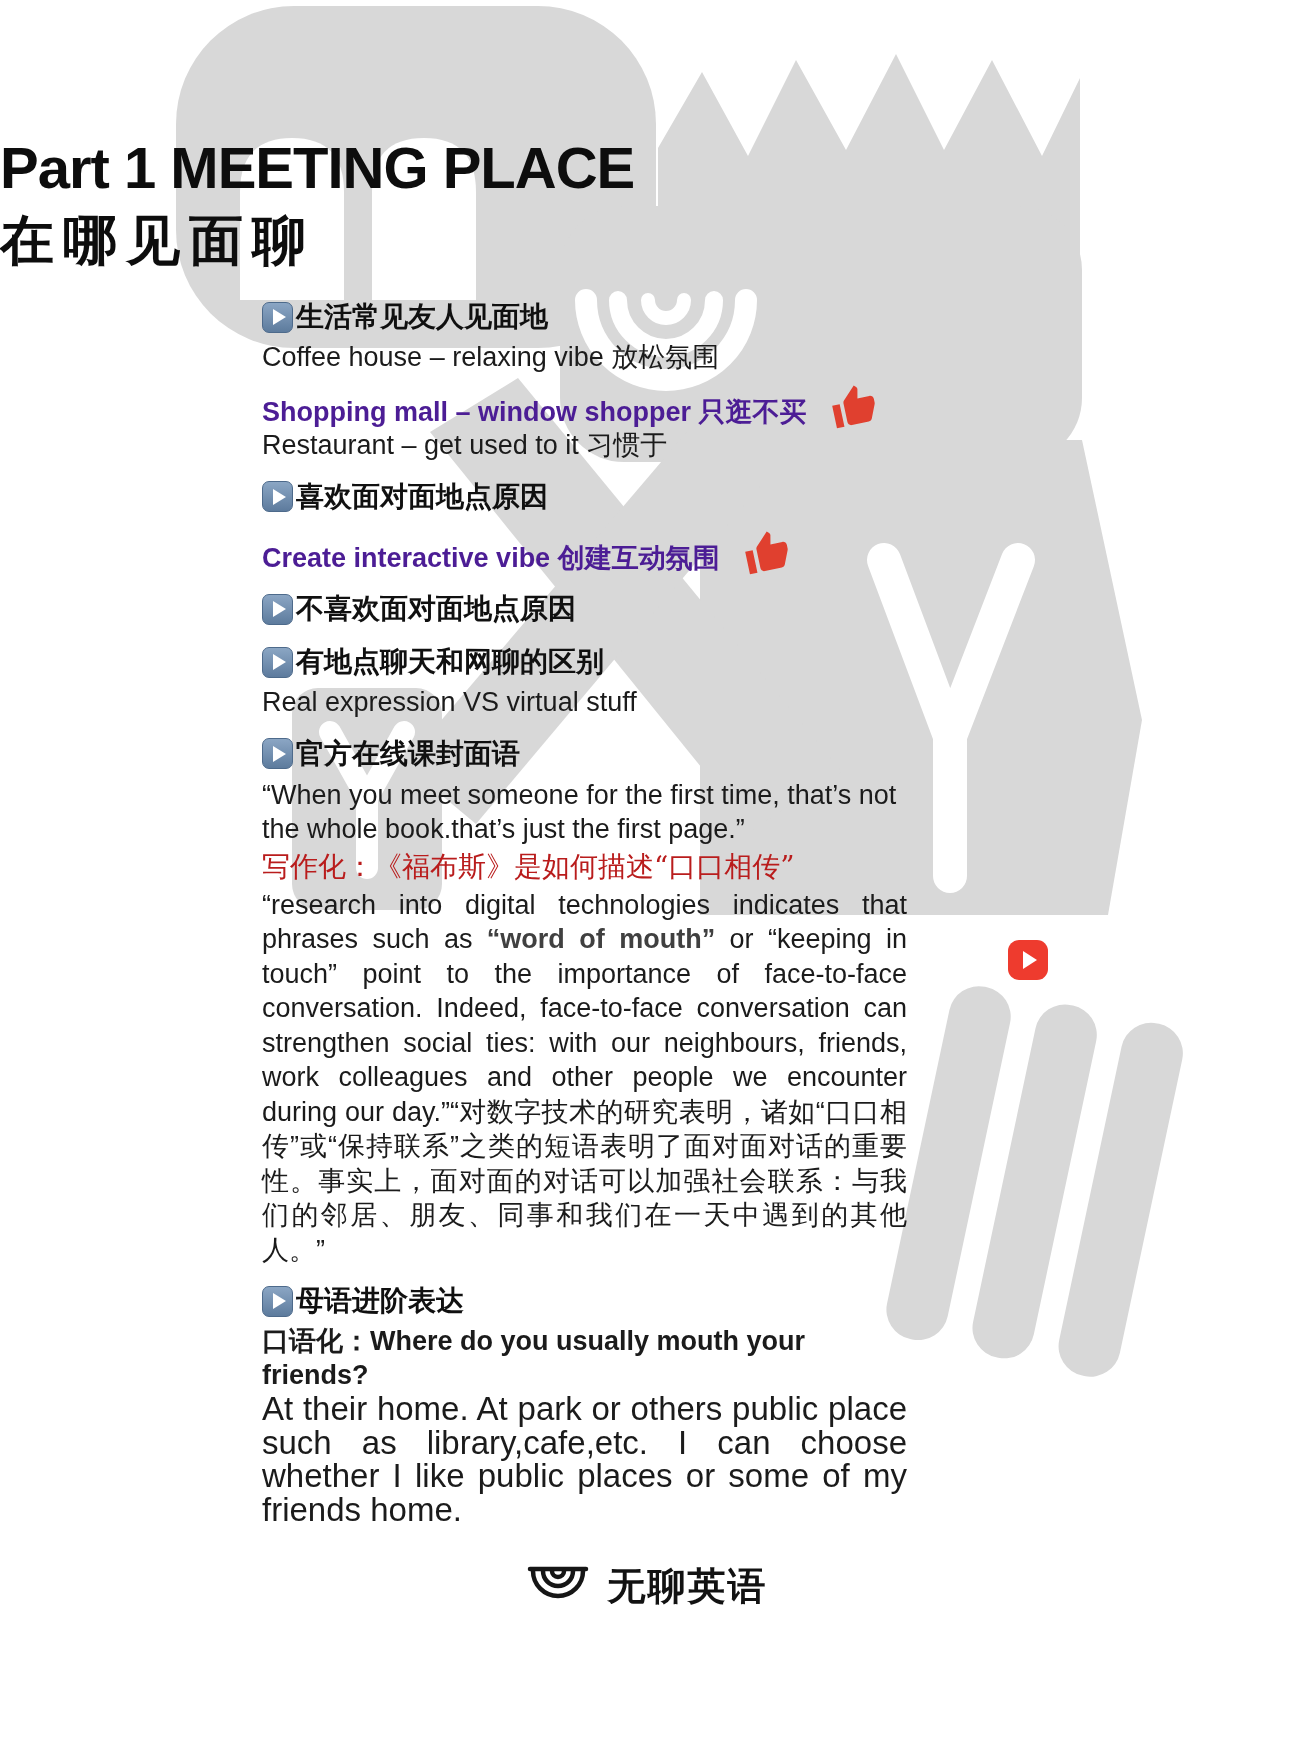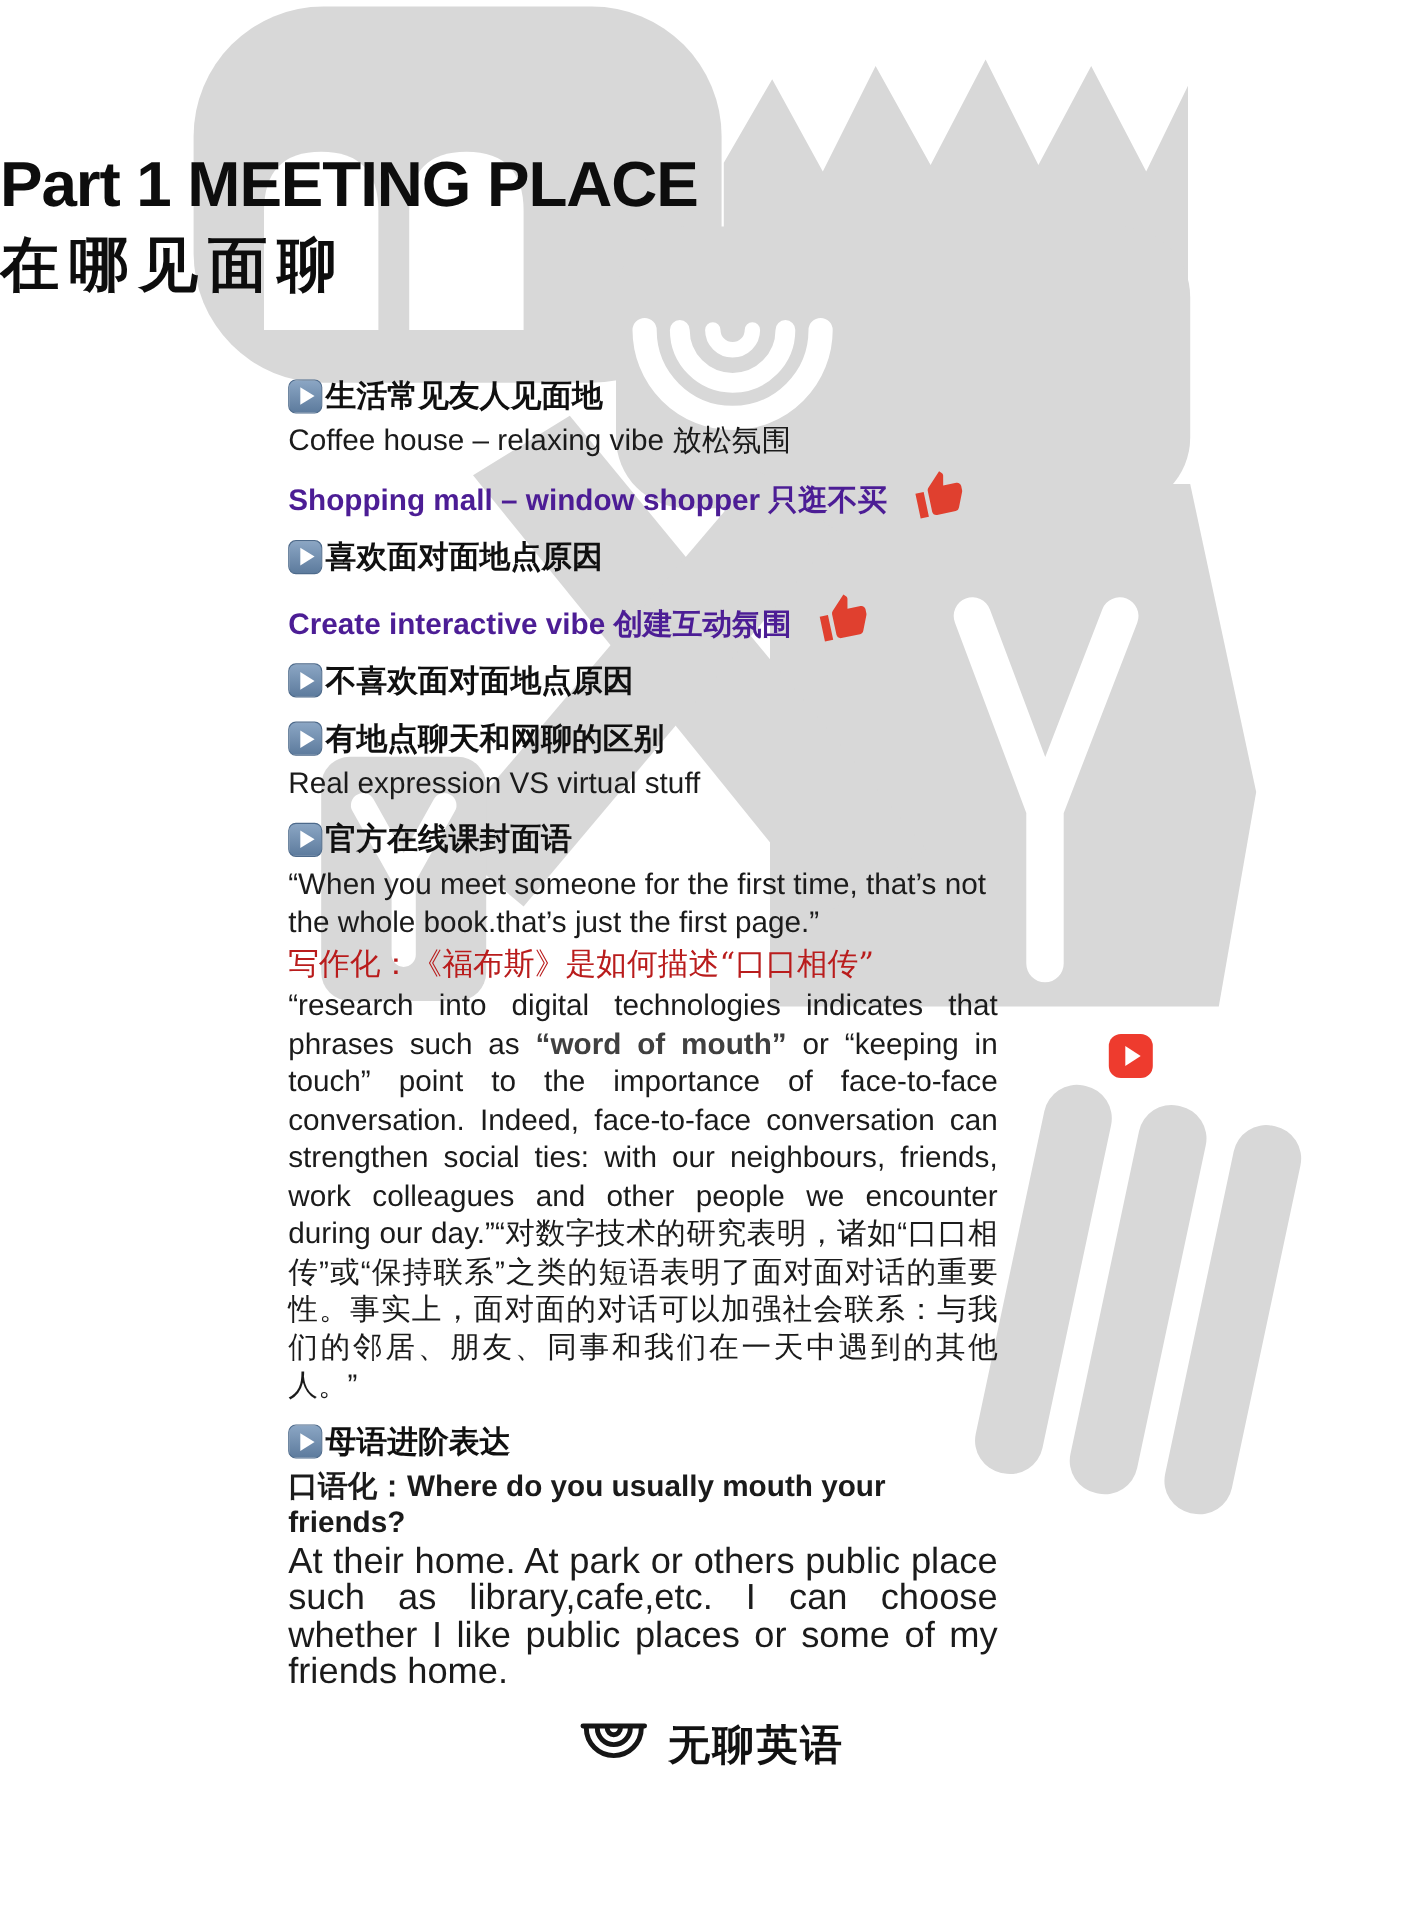--- a/index.html
+++ b/index.html
@@ -7,21 +7,21 @@
     position:relative; width:1293px; height:1748px; overflow:hidden;
     background:#ffffff; color:#1b1b1b;
     font-family:"Liberation Sans", sans-serif;
   }
   .bg { position:absolute; left:0; top:0; width:1293px; height:1748px; z-index:0; }
 
   .title-wrap { position:absolute; left:0; top:134px; width:100%; text-align:left; z-index:1; }
   .title-en { font-size:58px; font-weight:700; letter-spacing:-1px; color:#0d0d0d; }
   .title-zh { font-size:54px; font-weight:700; letter-spacing:9px; margin-top:4px; color:#0d0d0d; }
 
-  .content { position:absolute; left:262px; top:298px; width:645px; z-index:1;margin-top:43px; }
+  .content { position:absolute; left:262px; top:298px; width:645px; z-index:1; }
 
   .sec-header { display:flex; align-items:center; font-size:28px; line-height:38px; font-weight:700; color:#101010; margin:15px 0 5px; }
   .sec-header:first-child { margin-top:0; }
   .play-icon {
     width:31px; height:31px; border-radius:7px; flex:0 0 auto; margin-right:3px;
     background:linear-gradient(180deg,#8ba6c4 0%,#5d7b9d 100%);
     border:1px solid #4d6a8b; box-sizing:border-box;
     display:inline-flex; align-items:center; justify-content:center;
   }
   .play-icon::after { content:""; border-left:13px solid #fff; border-top:8px solid transparent; border-bottom:8px solid transparent; margin-left:3px; }
@@ -90,20 +90,21 @@
   <div class="content">
 
     <div class="sec-header">
       <span class="play-icon"></span>
       <span>生活常见友人见面地</span>
     </div>
     <p class="body-line">Coffee house – relaxing vibe 放松氛围</p>
     <p class="body-line red-line"><span>Shopping mall – window shopper 只逛不买</span><span class="thumb-wrap"><svg width="46" height="46" viewBox="0 0 24 24">
             <path fill="#e0402f" d="M1 21h4V9H1v12zM23 10c0-1.1-.9-2-2-2h-6.31l.95-4.57.03-.32c0-.41-.17-.79-.44-1.06L14.17 1 7.59 7.59C7.22 7.95 7 8.45 7 9v10c0 1.1.9 2 2 2h9c.83 0 1.54-.5 1.84-1.22l3.02-7.05c.09-.23.14-.47.14-.73v-2z"></path>
           </svg></span></p>
+    <p class="body-line">Restaurant – get used to it 习惯于</p>
 
     <div class="sec-header">
       <span class="play-icon"></span>
       <span>喜欢面对面地点原因</span>
     </div>
     <p class="body-line red-line"><span>Create interactive vibe 创建互动氛围</span><span class="thumb-wrap"><svg width="46" height="46" viewBox="0 0 24 24">
             <path fill="#e0402f" d="M1 21h4V9H1v12zM23 10c0-1.1-.9-2-2-2h-6.31l.95-4.57.03-.32c0-.41-.17-.79-.44-1.06L14.17 1 7.59 7.59C7.22 7.95 7 8.45 7 9v10c0 1.1.9 2 2 2h9c.83 0 1.54-.5 1.84-1.22l3.02-7.05c.09-.23.14-.47.14-.73v-2z"></path>
           </svg></span></p>
 
     <div class="sec-header">

